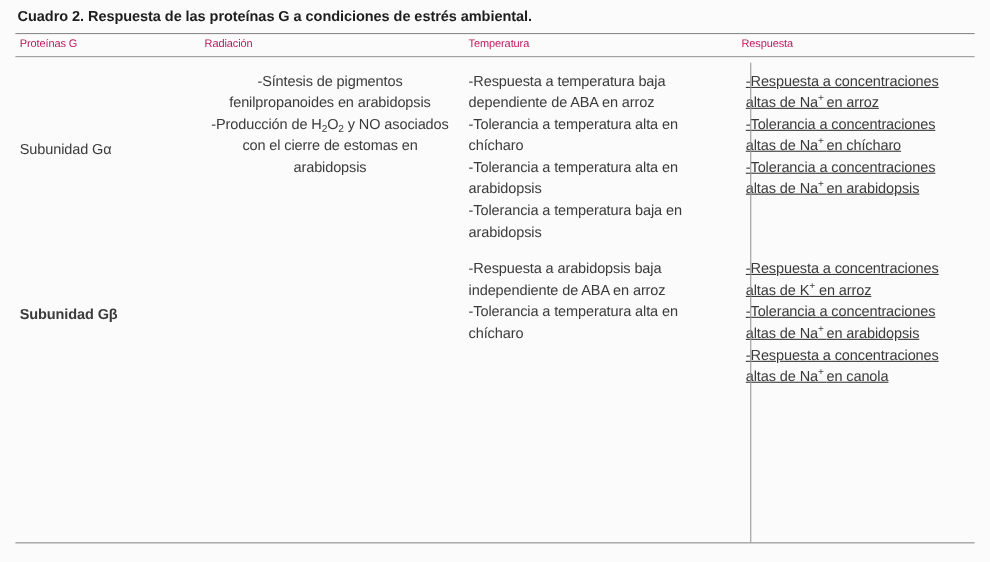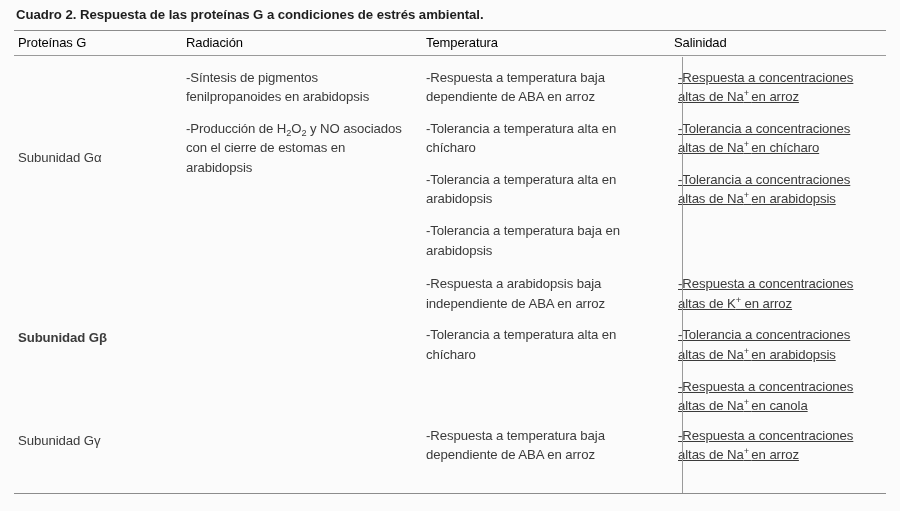--- a/index.html
+++ b/index.html
@@ -54,22 +54,22 @@
     table-layout: fixed;
   }
   table.grid col.c1 { width: 168px; }
   table.grid col.c2 { width: 240px; }
   table.grid col.c3 { width: 248px; }
   table.grid col.c4 { width: 216px; }
 
   th.hcell {
     text-align: left;
     font-weight: normal;
-    font-size: 13px;
-    color: #000000;
+    font-size: 10px;
+    color: #be185d;
     padding: 4px 0 5px 4px;
     vertical-align: bottom;
     letter-spacing: -0.1px;
   }
 
   td.cell {
     vertical-align: top;
     font-size: 13.2px;
     line-height: 19.6px;
     color: #3b3b3b;
@@ -82,21 +82,21 @@
   }
   td.cell.label {
     vertical-align: middle;
     white-space: nowrap;
   }
 
   .entry {
     margin: 0;
   }
   .entry + .entry {
-    margin-top: 12px;
+    margin-top: 0;
   }
 
   sub, sup {
     font-size: 9.2px;
     line-height: 0;
   }
   sup { vertical-align: 5px; }
   sub { vertical-align: -3px; }
 
   
@@ -126,38 +126,38 @@
       <col class="c1">
         <col class="c2">
         <col class="c3">
         <col class="c4">
     </colgroup>
     <thead>
       <tr>
         <th class="hcell">Proteínas G</th>
         <th class="hcell">Radiación</th>
         <th class="hcell">Temperatura</th>
-        <th class="hcell">Salinidad</th>
+        <th class="hcell">Respuesta</th>
       </tr>
     </thead>
   </table>
 
   <div class="rule rule-thin"></div>
 
   <table class="grid">
     <colgroup>
       <col class="c1">
         <col class="c2">
         <col class="c3">
         <col class="c4">
     </colgroup>
     <tbody>
         <tr class="body-row">
           <td class="cell label" style="padding-top: 0px; margin-left: 38px;">Subunidad Gα</td>
-          <td class="cell " style="padding-top: 12px;">
+          <td class="cell " style="padding-top: 12px; text-align: center;">
             <p class="entry">-Síntesis de pigmentos fenilpropanoides en arabidopsis</p>
             <p class="entry">-Producción de H<sub>2</sub>O<sub>2</sub> y NO asociados con el cierre de estomas en arabidopsis</p>
           </td>
           <td class="cell " style="padding-top: 12px;">
             <p class="entry">-Respuesta a temperatura baja dependiente de ABA en arroz</p>
             <p class="entry">-Tolerancia a temperatura alta en chícharo</p>
             <p class="entry">-Tolerancia a temperatura alta en arabidopsis</p>
             <p class="entry">-Tolerancia a temperatura baja en arabidopsis</p>
           </td>
           <td class="cell salinity" style="padding-top: 12px;">
@@ -172,30 +172,20 @@
           <td class="cell " style="padding-top: 14px;">
             <p class="entry">-Respuesta a arabidopsis baja independiente de ABA en arroz</p>
             <p class="entry">-Tolerancia a temperatura alta en chícharo</p>
           </td>
           <td class="cell salinity" style="padding-top: 14px;">
             <p class="entry">-Respuesta a concentraciones altas de K<sup>+</sup> en arroz</p>
             <p class="entry">-Tolerancia a concentraciones altas de Na<sup>+ </sup>en arabidopsis</p>
             <p class="entry">-Respuesta a concentraciones altas de Na<sup>+ </sup>en canola</p>
           </td>
         </tr>
-        <tr class="body-row">
-          <td class="cell label" style="padding-top: 0px;">Subunidad Gγ</td>
-          <td class="cell " style="padding-top: 10px;"></td>
-          <td class="cell " style="padding-top: 10px;">
-            <p class="entry">-Respuesta a temperatura baja dependiente de ABA en arroz</p>
-          </td>
-          <td class="cell salinity" style="padding-top: 10px;">
-            <p class="entry">-Respuesta a concentraciones altas de Na<sup>+ </sup>en arroz</p>
-          </td>
-        </tr>
       </tbody>
   </table>
 
   <div class="vdivider"></div>
 
   <div class="rule rule-bottom" style="position:absolute;left:14px;right:14px;top:493px;width:auto;"></div>
 
 </div>
 
 </body></html>

